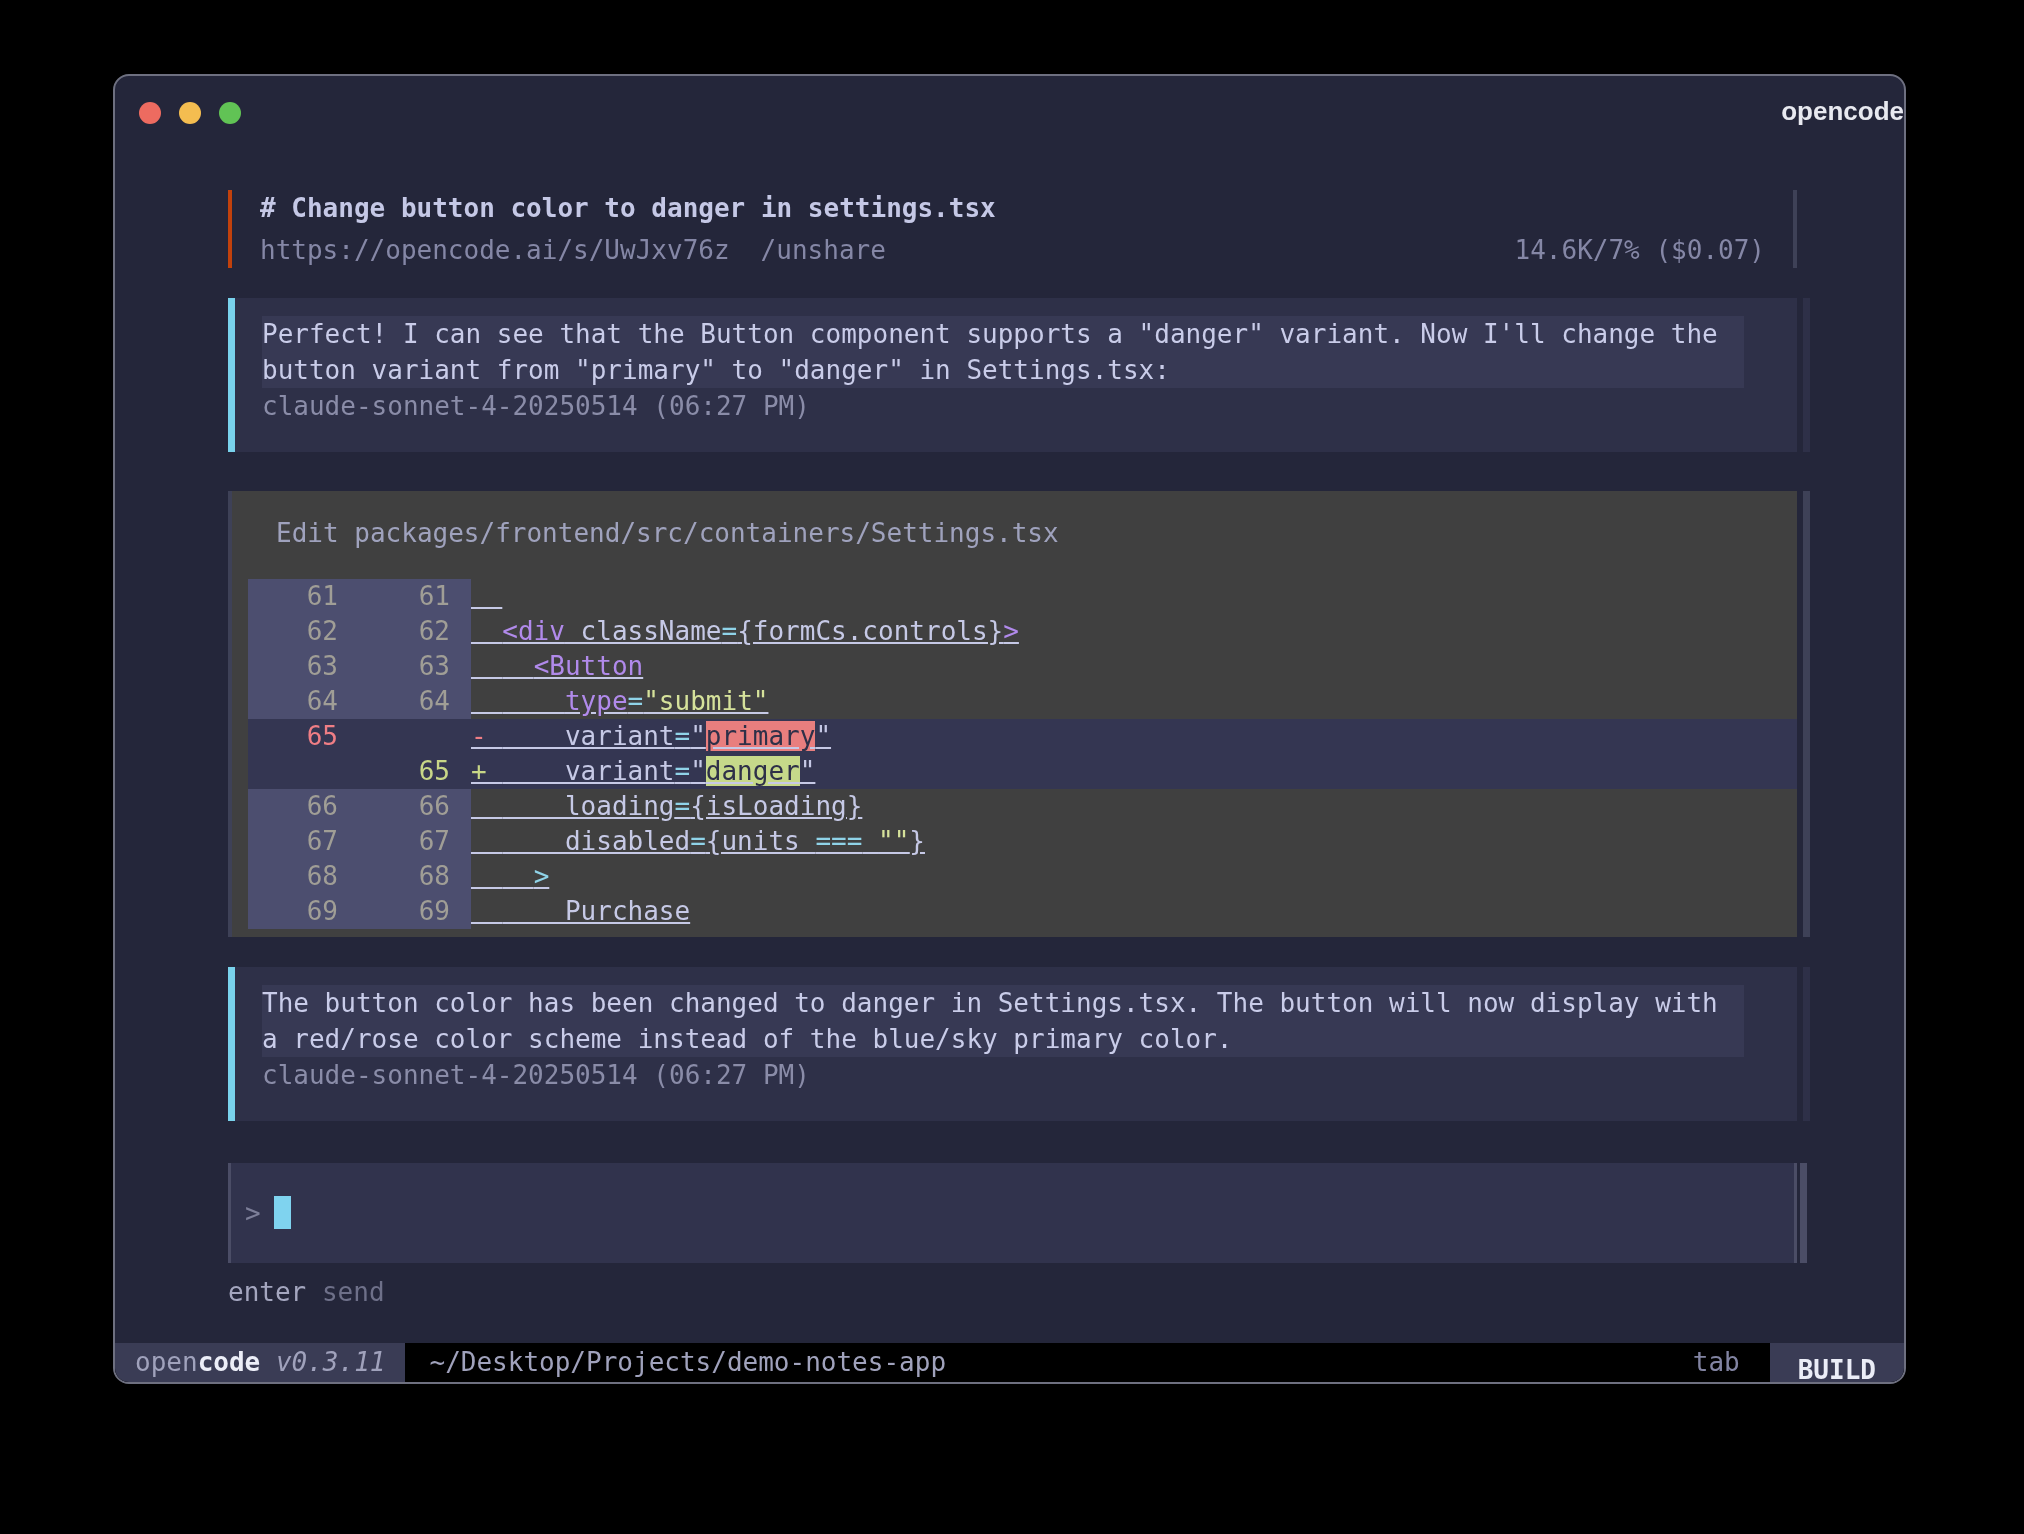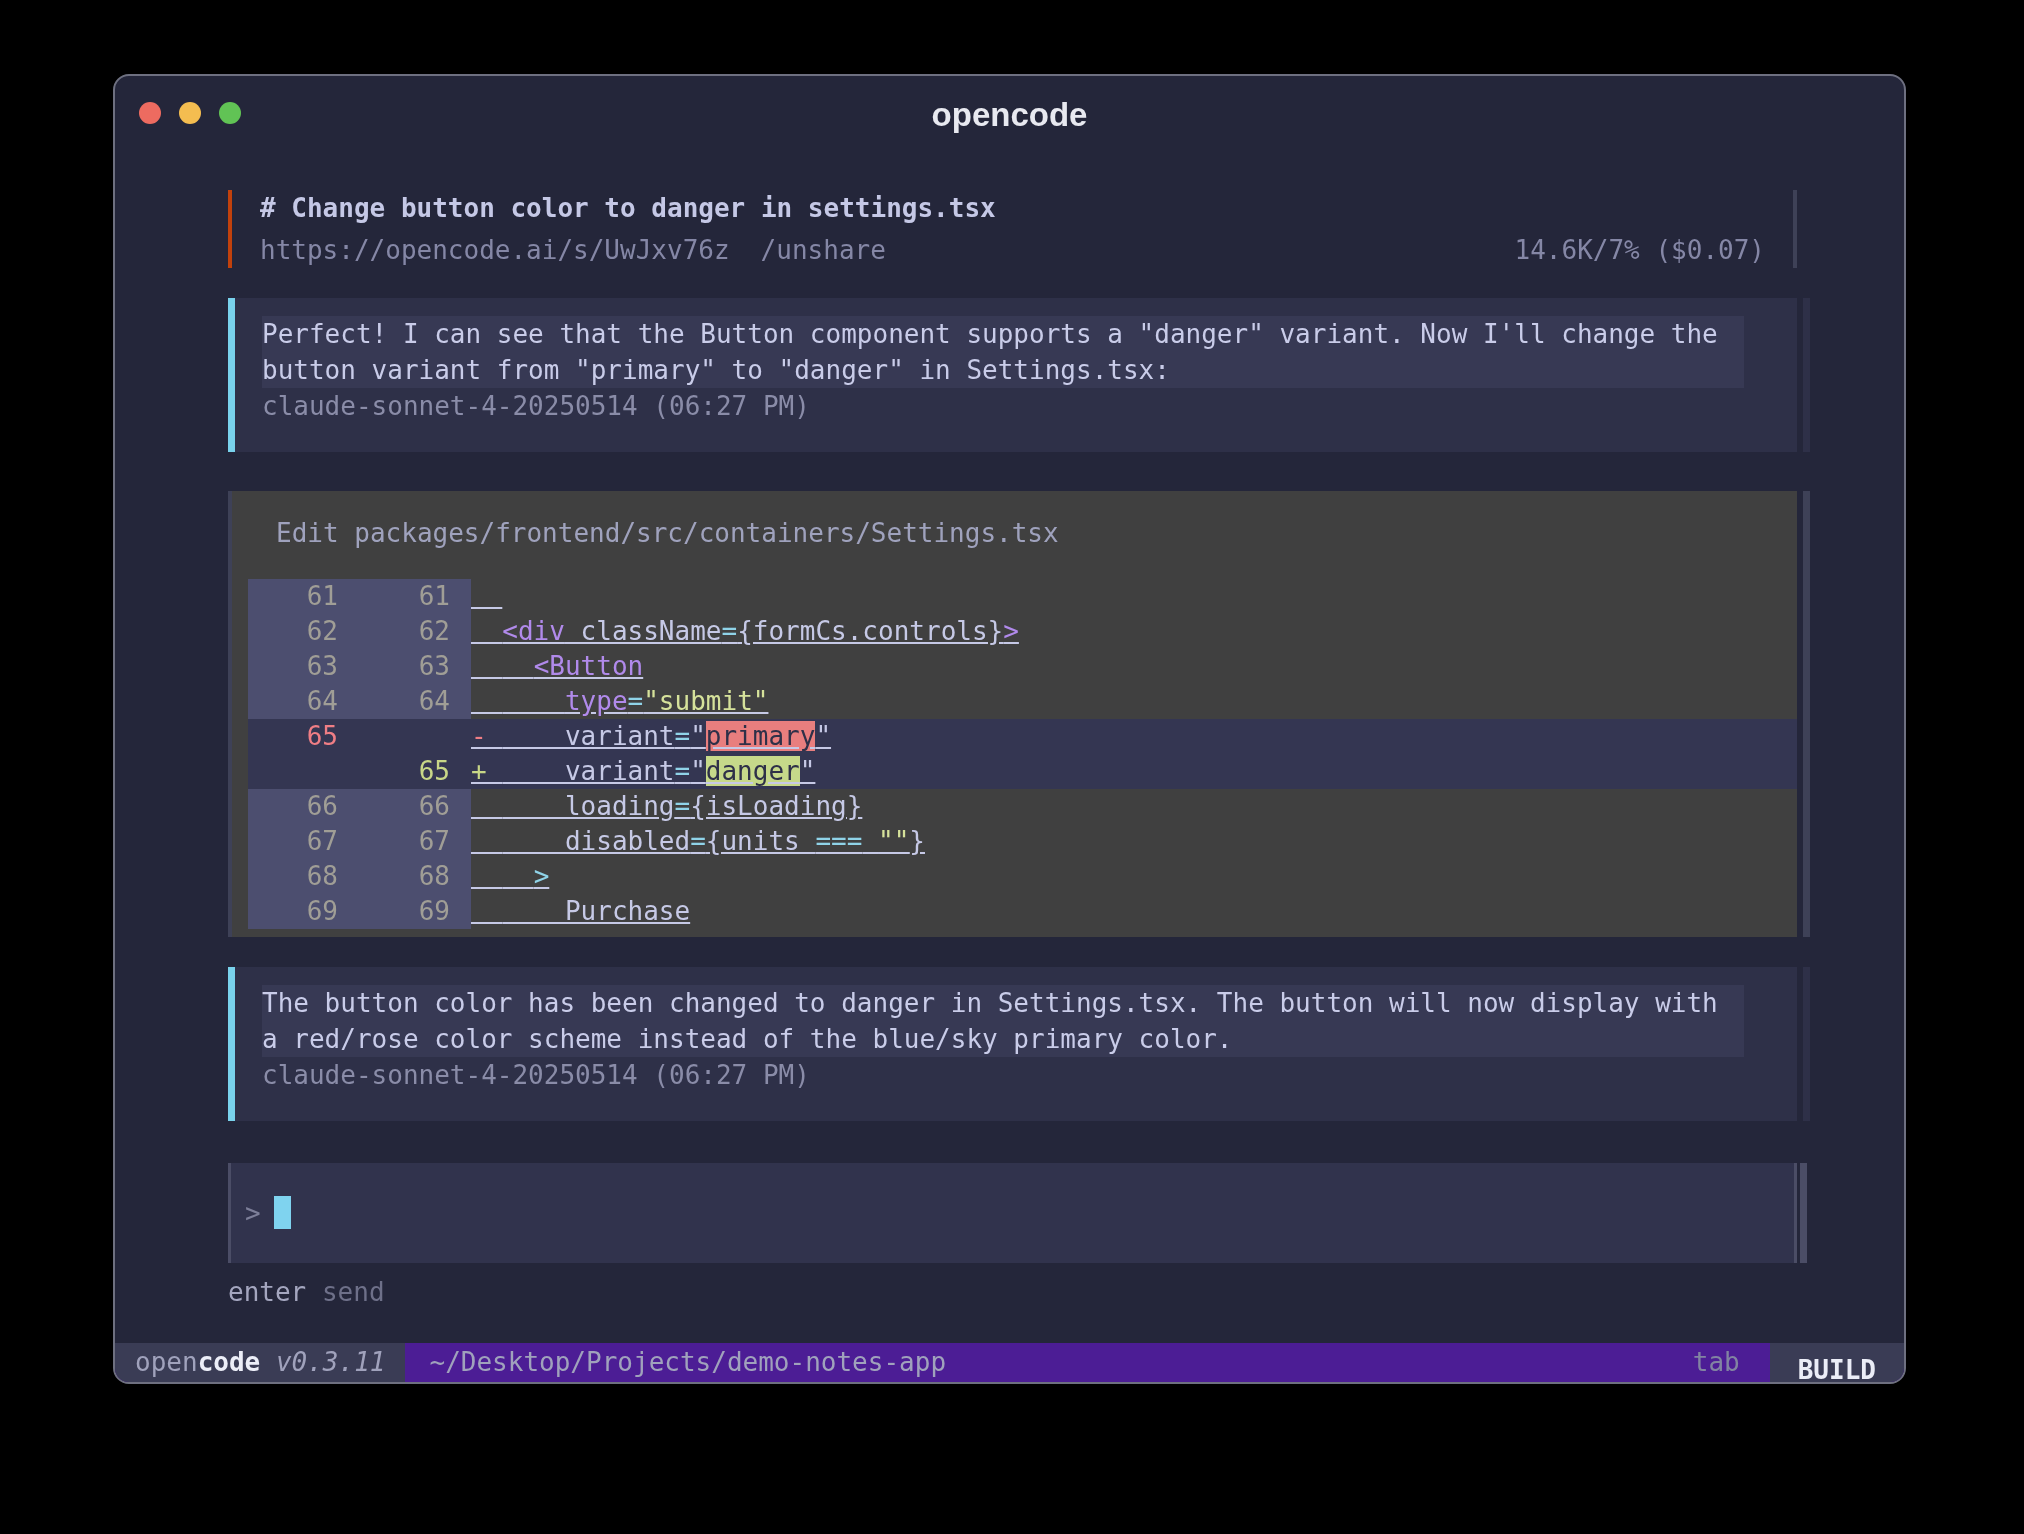--- a/index.html
+++ b/index.html
@@ -10,22 +10,22 @@
   }
   .window {
     position:absolute; left:113px; top:74px; width:1793px; height:1310px;
     background:#24263a; border:2px solid #6e7080; border-radius:16px; overflow:hidden;
   }
   
   .titlebar { position:relative; height:114px; }
   .lights { position:absolute; left:24px; top:26px; display:flex; gap:18px; }
   .light { width:22px; height:22px; border-radius:50%; }
   .titlebar-title {
-    position:absolute; left:0; right:0; top:20px; text-align:center;
-    font-family:"Liberation Sans", sans-serif; font-weight:bold; font-size:33px; color:#e8e9f0;
+    position:absolute; left:0; right:0; top:20px; text-align:right;
+    font-family:"Liberation Sans", sans-serif; font-weight:bold; font-size:26px; color:#e8e9f0;
   }
   
   .content { margin:0 113px; width:1569px; }
   .block { position:relative; }
   .block::after { content:""; position:absolute; top:0; bottom:0; right:-13px; width:7px; }
 
   
   .session-header {
     height:78px; border-left:4px solid #c2410c; border-right:4px solid #3e4157;
     padding:0 28px; display:flex; flex-direction:column; justify-content:space-between;
@@ -78,21 +78,21 @@
   
   .hints-row { margin-top:12px; display:flex; justify-content:space-between; line-height:34px; }
   .hint-key { color:#a4a6bf; }
   .hint-act { color:#6e7089; }
   .hint-provider { color:#8688a6; }
   .hint-model { color:#d3d5ea; }
 
   
   .status-bar {
     position:absolute; left:0; right:0; bottom:0; height:39px;
-    background:#4c1d95; display:flex; align-items:stretch; line-height:39px;
+    background:#000000; display:flex; align-items:stretch; line-height:39px;
   }
   .sb-seg { background:#3a3c55; display:flex; align-items:center; padding:0 20px; white-space:pre; }
   .sb-app-open { color:#a0a2bc; }
   .sb-app-code { color:#eceef8; font-weight:bold; }
   .sb-version { color:#a0a2bc;font-style:italic; }
   .sb-path { margin-left:24px; color:#a0a2bc; white-space:pre; }
   .sb-spacer { flex:1; }
   .sb-tab { color:#8284a2; margin-right:30px; line-height:39px; }
   .sb-mode { padding:8px 28px;flex-direction:column; }
   .sb-mode-bold { color:#ebedf7; font-weight:bold; }

